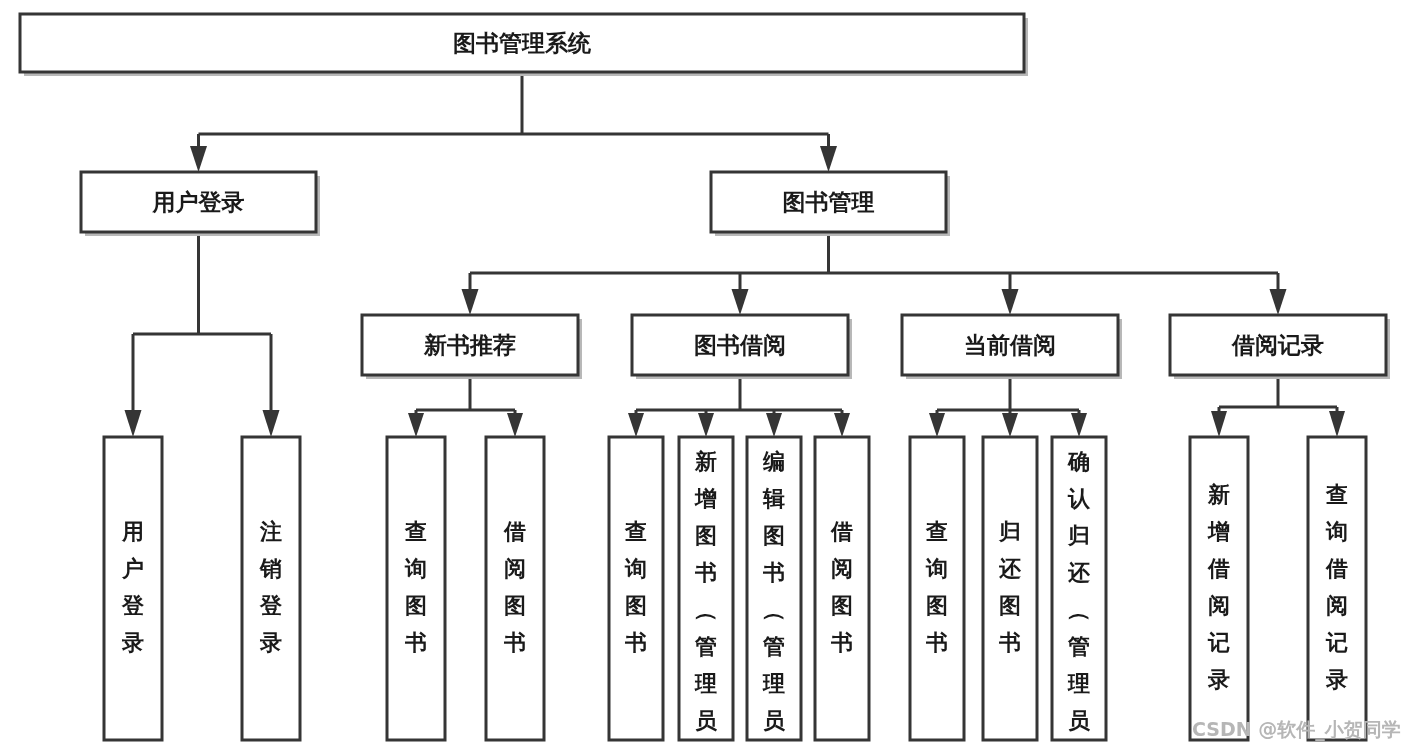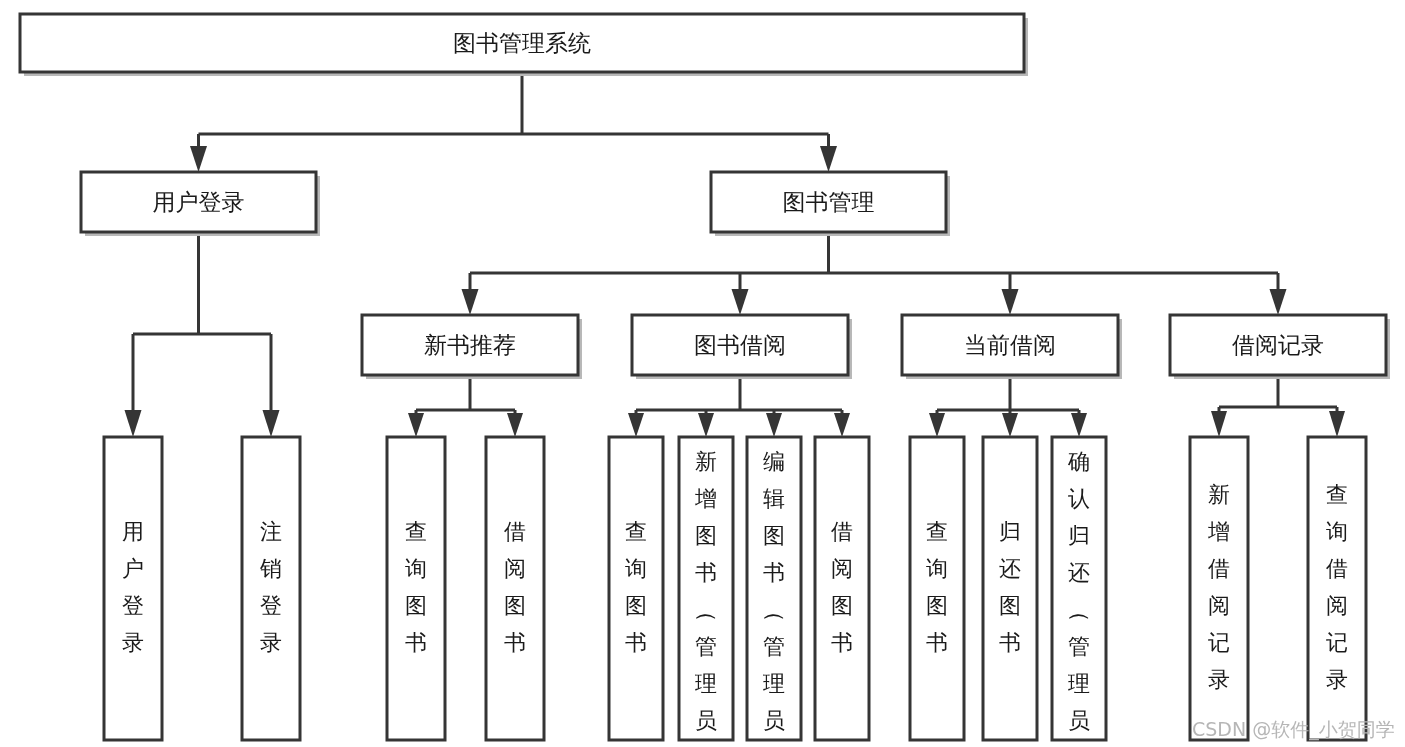--- a/index.html
+++ b/index.html
@@ -14,20 +14,21 @@
     position: relative;
     overflow: hidden;
     font-family: "DejaVu Sans", "Liberation Sans", sans-serif;
   }
   #diagram-root {
     position: absolute;
     left: 0;
     top: 0;
     width: 1405px;
     height: 747px;
+    font-weight: bold;
   }
   svg#flow {
     display: block;
     width: 1405px;
     height: 747px;
   }
   .node-rect {
     fill: #ffffff;
     stroke: #353535;
     stroke-width: 3;

